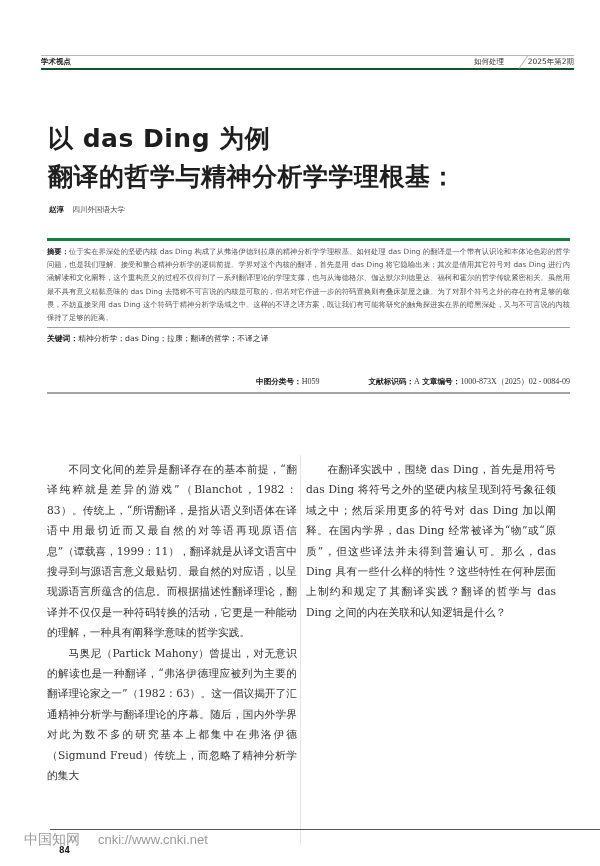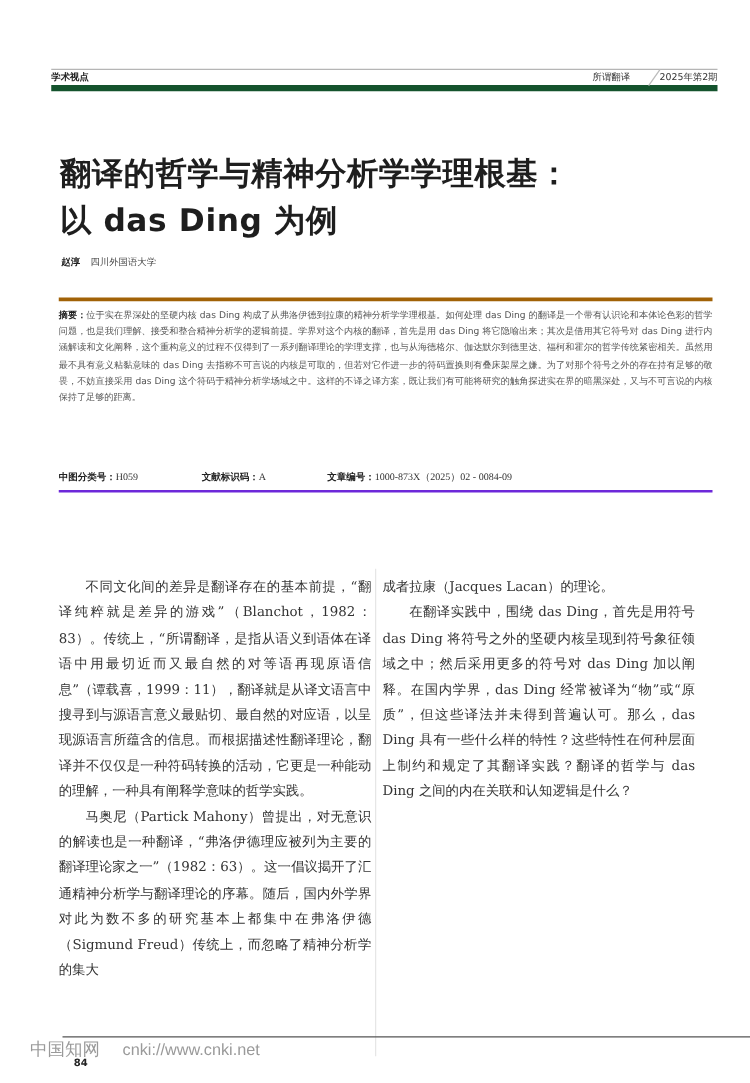--- a/index.html
+++ b/index.html
@@ -1,32 +1,32 @@
 <!DOCTYPE html>
 <html><head>
 <meta charset="utf-8">
 <style>
   html, body { margin: 0; padding: 0; background: #ffffff; }
   body { width: 600px; height: 866px; position: relative; overflow: hidden; font-family: "DejaVu Sans", sans-serif; color: #1a1a1a; }
-  .header { position: absolute; left: 41px; top: 55px; width: 533px; height: 12px; border-top: 1px solid #b5b5b5; border-bottom: 5px solid #14532d; }
+  .header { position: absolute; left: 41px; top: 55px; width: 533px; height: 12px; border-top: 1px solid #b5b5b5; border-bottom: 2px solid #14532d; }
   .header .section { position: absolute; left: 0; top: 1px; font-size: 7.5px; font-weight: bold; color: #222; }
   .header .journal { position: absolute; right: 70px; top: 1px; font-size: 7.5px; color: #333; }
   .header .slash { position: absolute; right: 50px; top: -2px; width: 1px; height: 16px; background: #bbb; transform: rotate(35deg); }
   .header .issue { position: absolute; right: 0; top: 1px; font-size: 7.5px; color: #333; }
 
   .title { position: absolute; left: 48px; top: 120px; font-size: 25px; font-weight: bold; color: #1e1e1e; line-height: 38px; letter-spacing: 0.5px; }
   .author-line { position: absolute; left: 49px; top: 205px; font-size: 7.5px; color: #444; }
   .author-line .author { font-weight: bold; color: #222; margin-right: 6px; }
 
-  .abstract-box { position: absolute; left: 47px; top: 238px; width: 523px; border-top: 3px solid #a16207; padding-top: 4px; }
+  .abstract-box { position: absolute; left: 47px; top: 238px; width: 523px; border-top: 3px solid #15803d; padding-top: 4px; }
   .abstract { font-size: 7.3px; line-height: 13.2px; color: #555; text-align: justify; }
   .abstract .label { font-weight: bold; color: #222; }
   .kw-line { border-top: 1px solid #9a9a9a; margin-top: 3px; padding-top: 5px; font-size: 7.8px; color: #333; }
   .kw-line .label { font-weight: bold; color: #222; }
-  .meta-line { position: absolute; left: 47px; top: 376px; width: 523px; font-size: 7.6px; color: #333; border-bottom: 2px solid #6d28d9; padding-bottom: 5px; }
+  .meta-line { position: absolute; left: 47px; top: 376px; width: 523px; font-size: 7.6px; color: #333; border-bottom: 2px solid #a3a3a3; padding-bottom: 5px; text-align: right; }
   .meta-line span.item { display: inline-block; }
   .meta-line .label { font-weight: bold; color: #222; }
   .meta-line .val { font-family: "Liberation Serif", serif; font-size: 8px; }
 
   .col { position: absolute; top: 460px; font-family: "DejaVu Serif", serif; font-size: 10.7px; line-height: 20.4px; color: #333; text-align: justify; }
   .col-left { left: 47px; width: 250px; }
   .col-right { left: 306px; width: 250px; }
   .col p { margin: 0; text-indent: 2em; }
   .col p.cont { text-indent: 0; }
   .divider { position: absolute; left: 300px; top: 455px; width: 1px; height: 390px; background: #e6e6e6; }
@@ -34,56 +34,58 @@
   .footer-line { position: absolute; left: 50px; top: 829px; width: 550px; border-top: 1.5px solid #555; }
   .watermark { position: absolute; left: 24px; top: 831px; font-size: 14px; color: #9a9a9a; }
   .watermark .url { margin-left: 18px; font-family: "Liberation Sans", sans-serif; font-size: 13px; }
   .page-num { position: absolute; left: 59px; top: 846px; font-size: 8px; font-weight: bold; color: #222; }
 </style>
 </head>
 <body>
 
 <div class="header">
   <span class="section">学术视点</span>
-  <span class="journal">所谓翻译</span>
+  <span class="journal">如何处理</span>
   <span class="slash"></span>
   <span class="issue">2025年第2期</span>
 </div>
 
 <div class="title">
+  <div>以 das Ding 为例</div>
   <div>翻译的哲学与精神分析学学理根基：</div>
-  <div>以 das Ding 为例</div>
 </div>
 
 <div class="author-line">
   <span class="author">赵淳</span>
   <span>四川外国语大学</span>
 </div>
 
 <div class="abstract-box">
   <div class="abstract">
     <span class="label">摘要：</span><span>位于实在界深处的坚硬内核 das Ding 构成了从弗洛伊德到拉康的精神分析学学理根基。如何处理 das Ding 的翻译是一个带有认识论和本体论色彩的哲学问题，也是我们理解、接受和整合精神分析学的逻辑前提。学界对这个内核的翻译，首先是用 das Ding 将它隐喻出来；其次是借用其它符号对 das Ding 进行内涵解读和文化阐释，这个重构意义的过程不仅得到了一系列翻译理论的学理支撑，也与从海德格尔、伽达默尔到德里达、福柯和霍尔的哲学传统紧密相关。虽然用最不具有意义粘黏意味的 das Ding 去指称不可言说的内核是可取的，但若对它作进一步的符码置换则有叠床架屋之嫌。为了对那个符号之外的存在持有足够的敬畏，不妨直接采用 das Ding 这个符码于精神分析学场域之中。这样的不译之译方案，既让我们有可能将研究的触角探进实在界的暗黑深处，又与不可言说的内核保持了足够的距离。</span>
+  </div>
+  <div class="kw-line">
+    <span class="label">关键词：</span><span>精神分析学；das Ding；拉康；翻译的哲学；不译之译</span>
   </div>
 </div>
 
 <div class="meta-line">
   <span class="item" style="width:112px;"><span class="label">中图分类号：</span><span class="val">H059</span></span>
   <span class="item" style="width:98px;"><span class="label">文献标识码：</span><span class="val">A</span></span>
   <span class="item"><span class="label">文章编号：</span><span class="val">1000-873X（2025）02 - 0084-09</span></span>
 </div>
 
 <div class="col col-left">
   <p>不同文化间的差异是翻译存在的基本前提，“翻译纯粹就是差异的游戏”（Blanchot，1982：83）。传统上，“所谓翻译，是指从语义到语体在译语中用最切近而又最自然的对等语再现原语信息”（谭载喜，1999：11），翻译就是从译文语言中搜寻到与源语言意义最贴切、最自然的对应语，以呈现源语言所蕴含的信息。而根据描述性翻译理论，翻译并不仅仅是一种符码转换的活动，它更是一种能动的理解，一种具有阐释学意味的哲学实践。</p>
   <p>马奥尼（Partick Mahony）曾提出，对无意识的解读也是一种翻译，“弗洛伊德理应被列为主要的翻译理论家之一”（1982：63）。这一倡议揭开了汇通精神分析学与翻译理论的序幕。随后，国内外学界对此为数不多的研究基本上都集中在弗洛伊德（Sigmund Freud）传统上，而忽略了精神分析学的集大</p>
 </div>
 
 <div class="divider"></div>
 
 <div class="col col-right">
-  <p class="cont">成者拉康（Jacques Lacan）的理论。</p>
   <p>在翻译实践中，围绕 das Ding，首先是用符号 das Ding 将符号之外的坚硬内核呈现到符号象征领域之中；然后采用更多的符号对 das Ding 加以阐释。在国内学界，das Ding 经常被译为“物”或“原质”，但这些译法并未得到普遍认可。那么，das Ding 具有一些什么样的特性？这些特性在何种层面上制约和规定了其翻译实践？翻译的哲学与 das Ding 之间的内在关联和认知逻辑是什么？</p>
 </div>
 
 <div class="footer-line"></div>
 <div class="watermark">
   <span>中国知网</span><span class="url">cnki://www.cnki.net</span>
 </div>
 <div class="page-num">84</div>
 
 </body></html>

